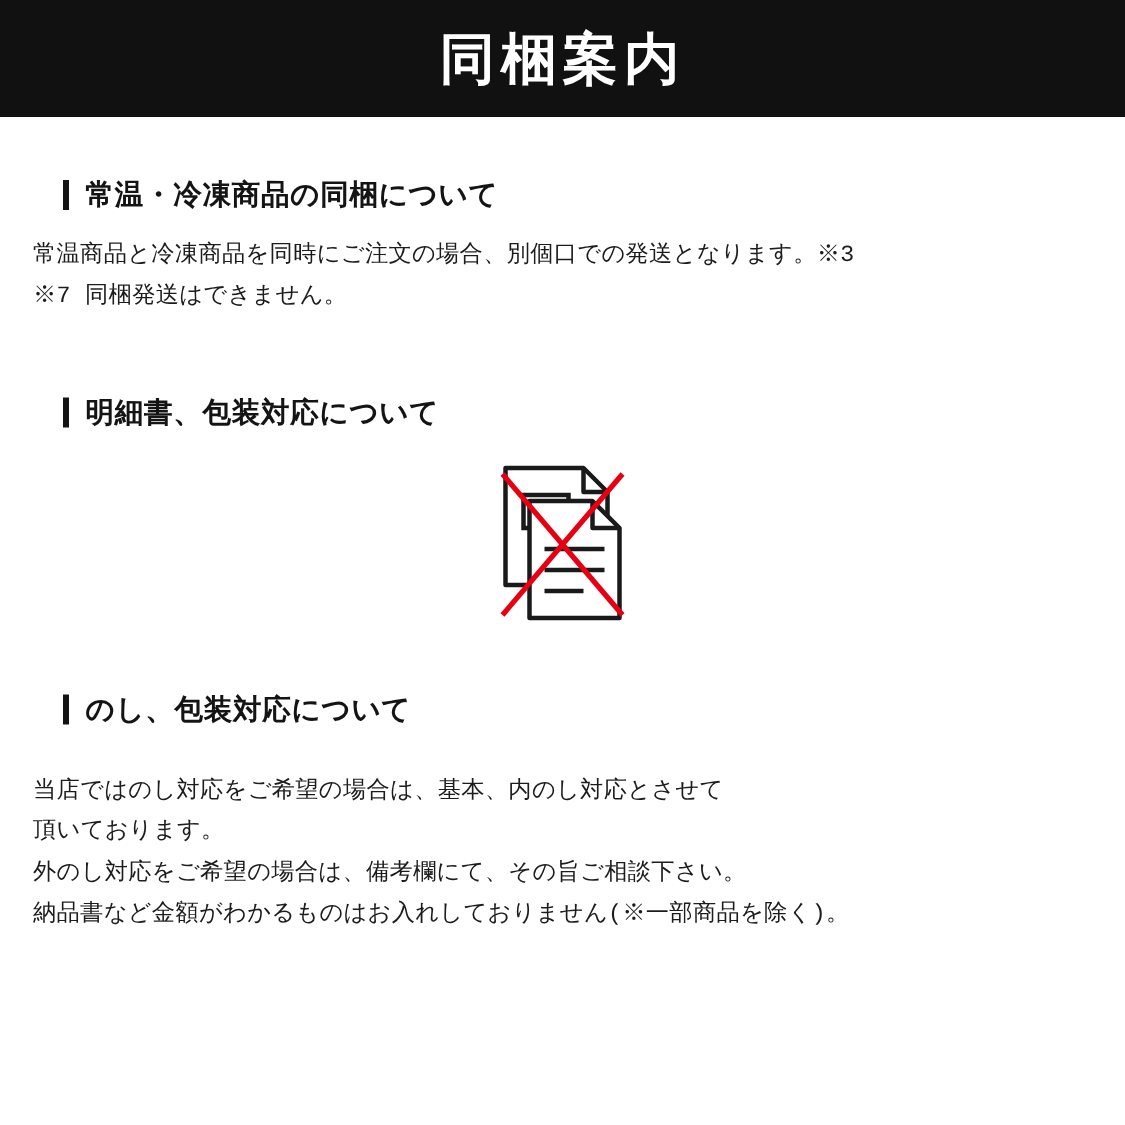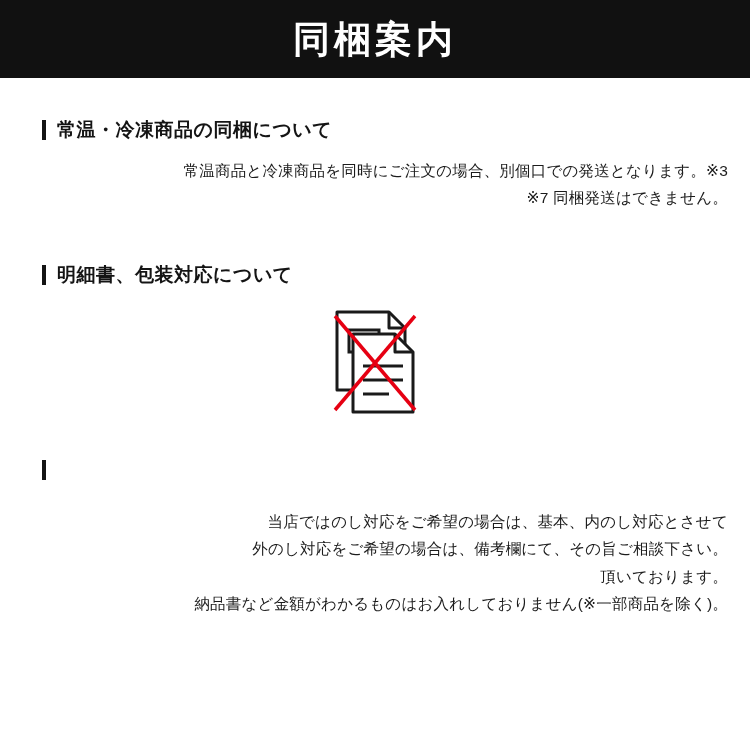--- a/index.html
+++ b/index.html
@@ -12,21 +12,20 @@
     background: #ffffff;
     font-family: "Liberation Sans", "DejaVu Sans", sans-serif;
     color: #1a1a1a;
     overflow: hidden;
   }
   .page {
     position: relative;
     width: 750px;
     height: 750px;
     box-sizing: border-box;
-    text-align: right;
   }
   .header-band {
     width: 750px;
     height: 78px;
     background: #111111;
     display: flex;
     align-items: center;
     justify-content: center;
   }
   .header-title {
@@ -58,20 +57,21 @@
     height: 20px;
     background: #141414;
     margin-right: 11px;
     flex: 0 0 auto;
   }
   .body-text {
     font-size: 15.5px;
     line-height: 1.75;
     color: #1c1c1c;
     letter-spacing: 0.2px;
+    font-family: Liberation Mono, monospace;
   }
   .body-text .line {
     display: block;
     white-space: nowrap;
   }
   .sec1 { margin-top: 39px; }
   .sec1 .body-text { margin-top: 14px; }
   .sec2 { margin-top: 51px; }
   .sec2 .body-text { margin-top: 18px; }
   .sec3 { margin-top: 42px; }
@@ -137,23 +137,24 @@
             <line x1="8" y1="104" x2="88" y2="10" stroke="#e60012" stroke-width="3.5"></line>
             <line x1="8" y1="10" x2="88" y2="104" stroke="#e60012" stroke-width="3.5"></line>
           </svg>
         </div>
       </div>
     </div>
 
     <div class="section sec3">
       <div class="section-heading">
         <span class="heading-bar"></span>
+        <span>のし、包装対応について</span>
       </div>
       <div class="body-text">
         <span class="line">当店ではのし対応をご希望の場合は、基本、内のし対応とさせて</span>
+        <span class="line">頂いております。</span>
         <span class="line">外のし対応をご希望の場合は、備考欄にて、その旨ご相談下さい。</span>
-        <span class="line">頂いております。</span>
         <span class="line">納品書など金額がわかるものはお入れしておりません(※一部商品を除く)。</span>
       </div>
     </div>
 
   </div>
 </div>
 
 </body></html>

